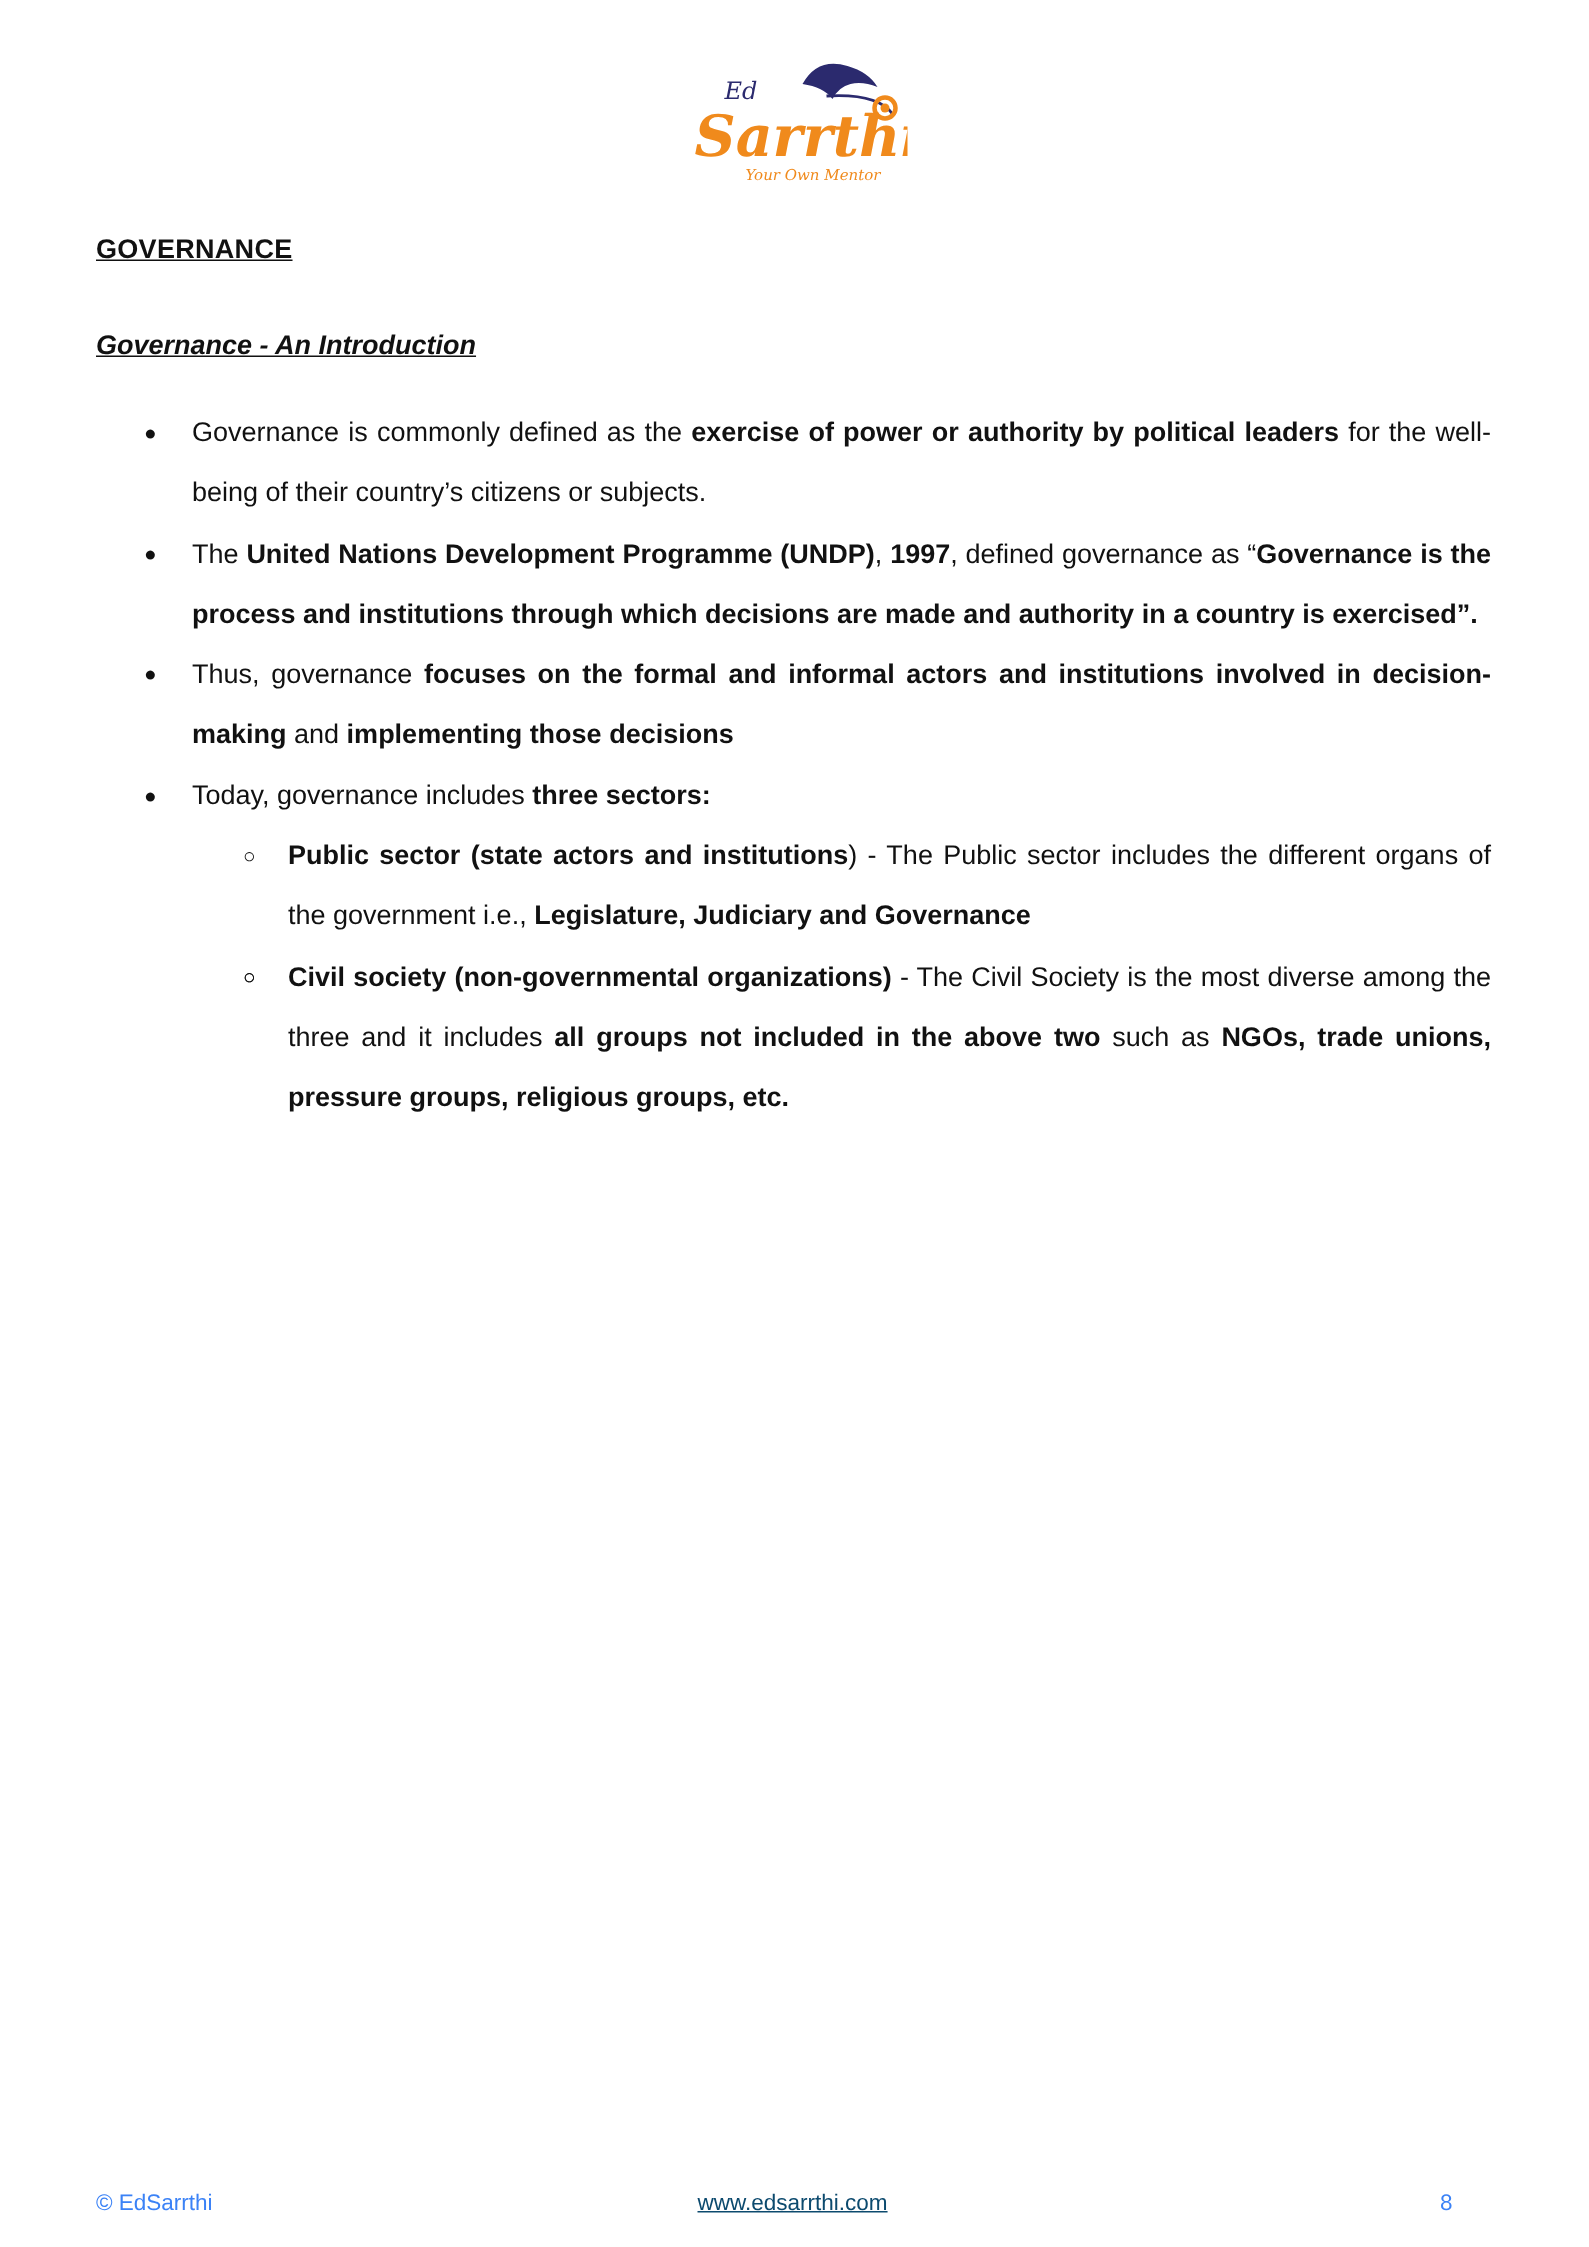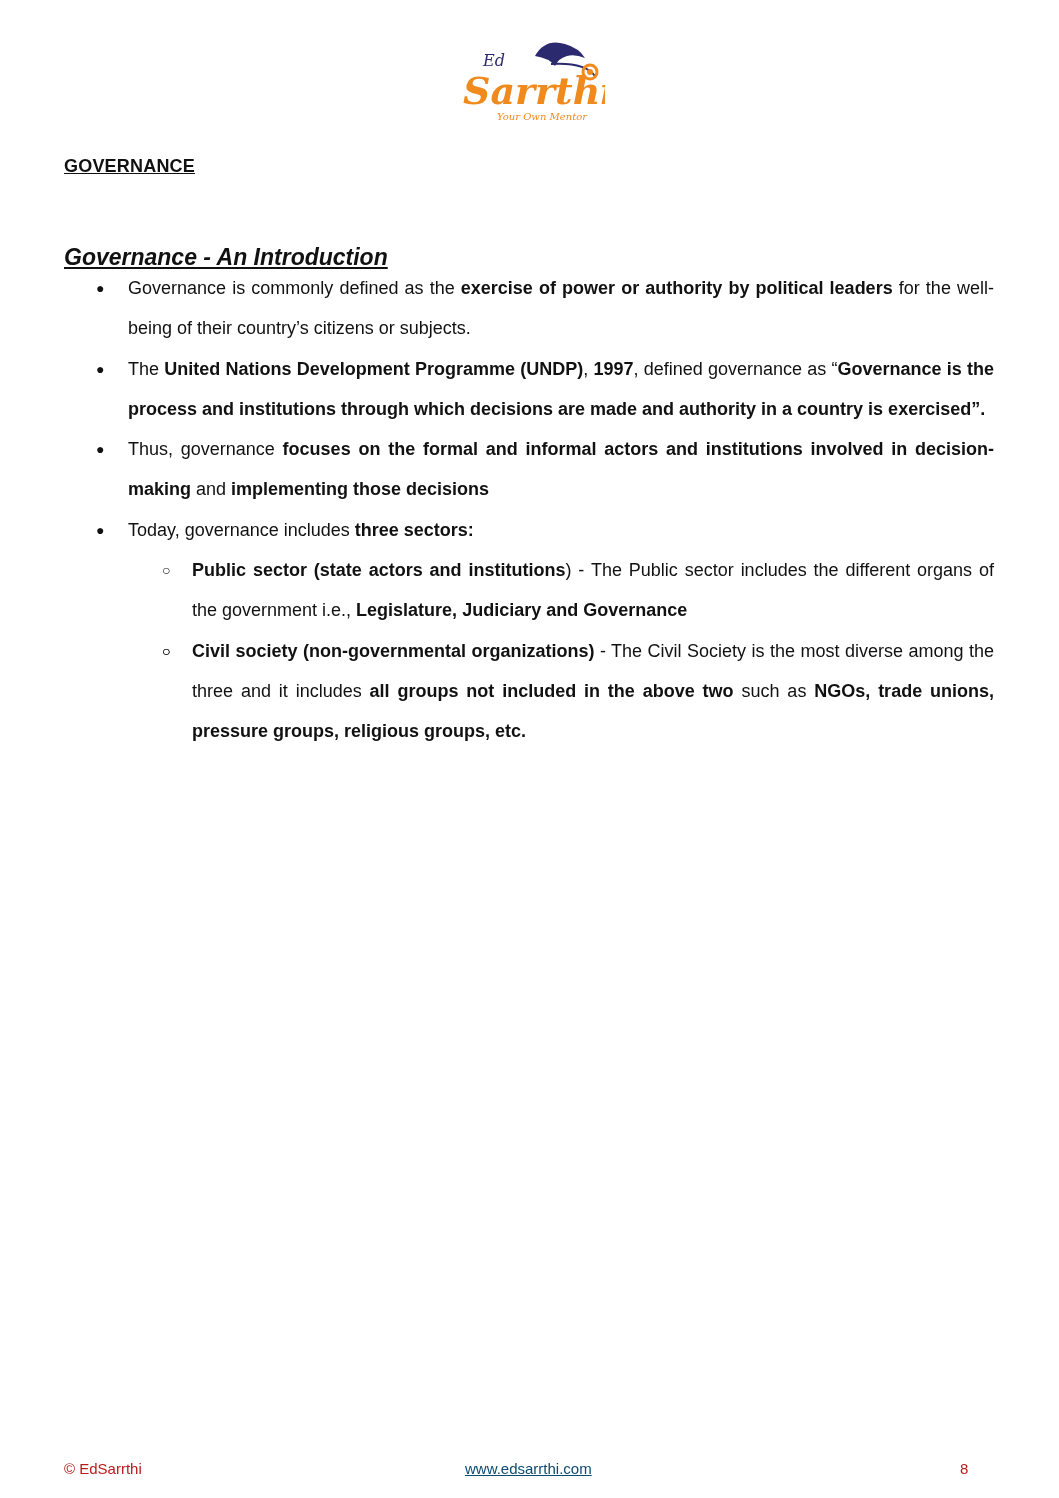--- a/index.html
+++ b/index.html
@@ -1,31 +1,31 @@
 <!DOCTYPE html>
 <html><head>
 <meta charset="utf-8">
 <style>
   html, body { margin: 0; padding: 0; background: #ffffff; }
   body { width: 1059px; height: 1498px; position: relative; overflow: hidden;
          font-family: "Liberation Sans", sans-serif; color: #111; }
   .logo { position: absolute; left: 455px; top: 36px; width: 150px; height: 92px; text-align: center; }
   .heading { position: absolute; left: 64px; top: 156px; font-size: 18px; font-weight: bold;
              text-decoration: underline; letter-spacing: 0.2px; }
-  .subheading { position: absolute; left: 64px; top: 244px; font-size: 23px; font-weight: bold;
+  .subheading { position: absolute; left: 64px; top: 220px; font-size: 18px; font-weight: bold;
                 font-style: italic; text-decoration: underline; }
   .list { position: absolute; left: 128px; top: 268px; width: 866px; margin: 0; padding: 0;
           list-style: none; font-size: 18px; line-height: 40.3px; }
   .list li { position: relative; text-align: justify; }
   .bullet { position: absolute; left: -32px; top: 0; font-size: 14px; }
   .sublist { list-style: none; margin: 0; padding: 0 0 0 64px; }
   .sublist li { position: relative; }
   .sub-bullet { position: absolute; left: -30px; top: 0; font-size: 14px; }
   b { font-weight: bold; }
-  .footer { position: absolute; top: 1460px; font-size: 15px; color: #b91c1c; }
+  .footer { position: absolute; top: 1460px; font-size: 15px; color: #3b82f6; }
   .footer-left { left: 64px; }
   .footer-center { left: 465px; color: #0c4a6e; text-decoration: underline; }
   .footer-right { left: 960px; }
 </style>
 </head>
 <body>
 
 <div class="logo">
   <svg width="150" height="92" viewBox="0 0 150 92">
     <path d="M80 20 Q90 2 110 8 Q124 12 130 22 Q120 18 112 20 Q104 22 100 30 Q94 22 80 20Z" fill="#2b2a6e"></path>

